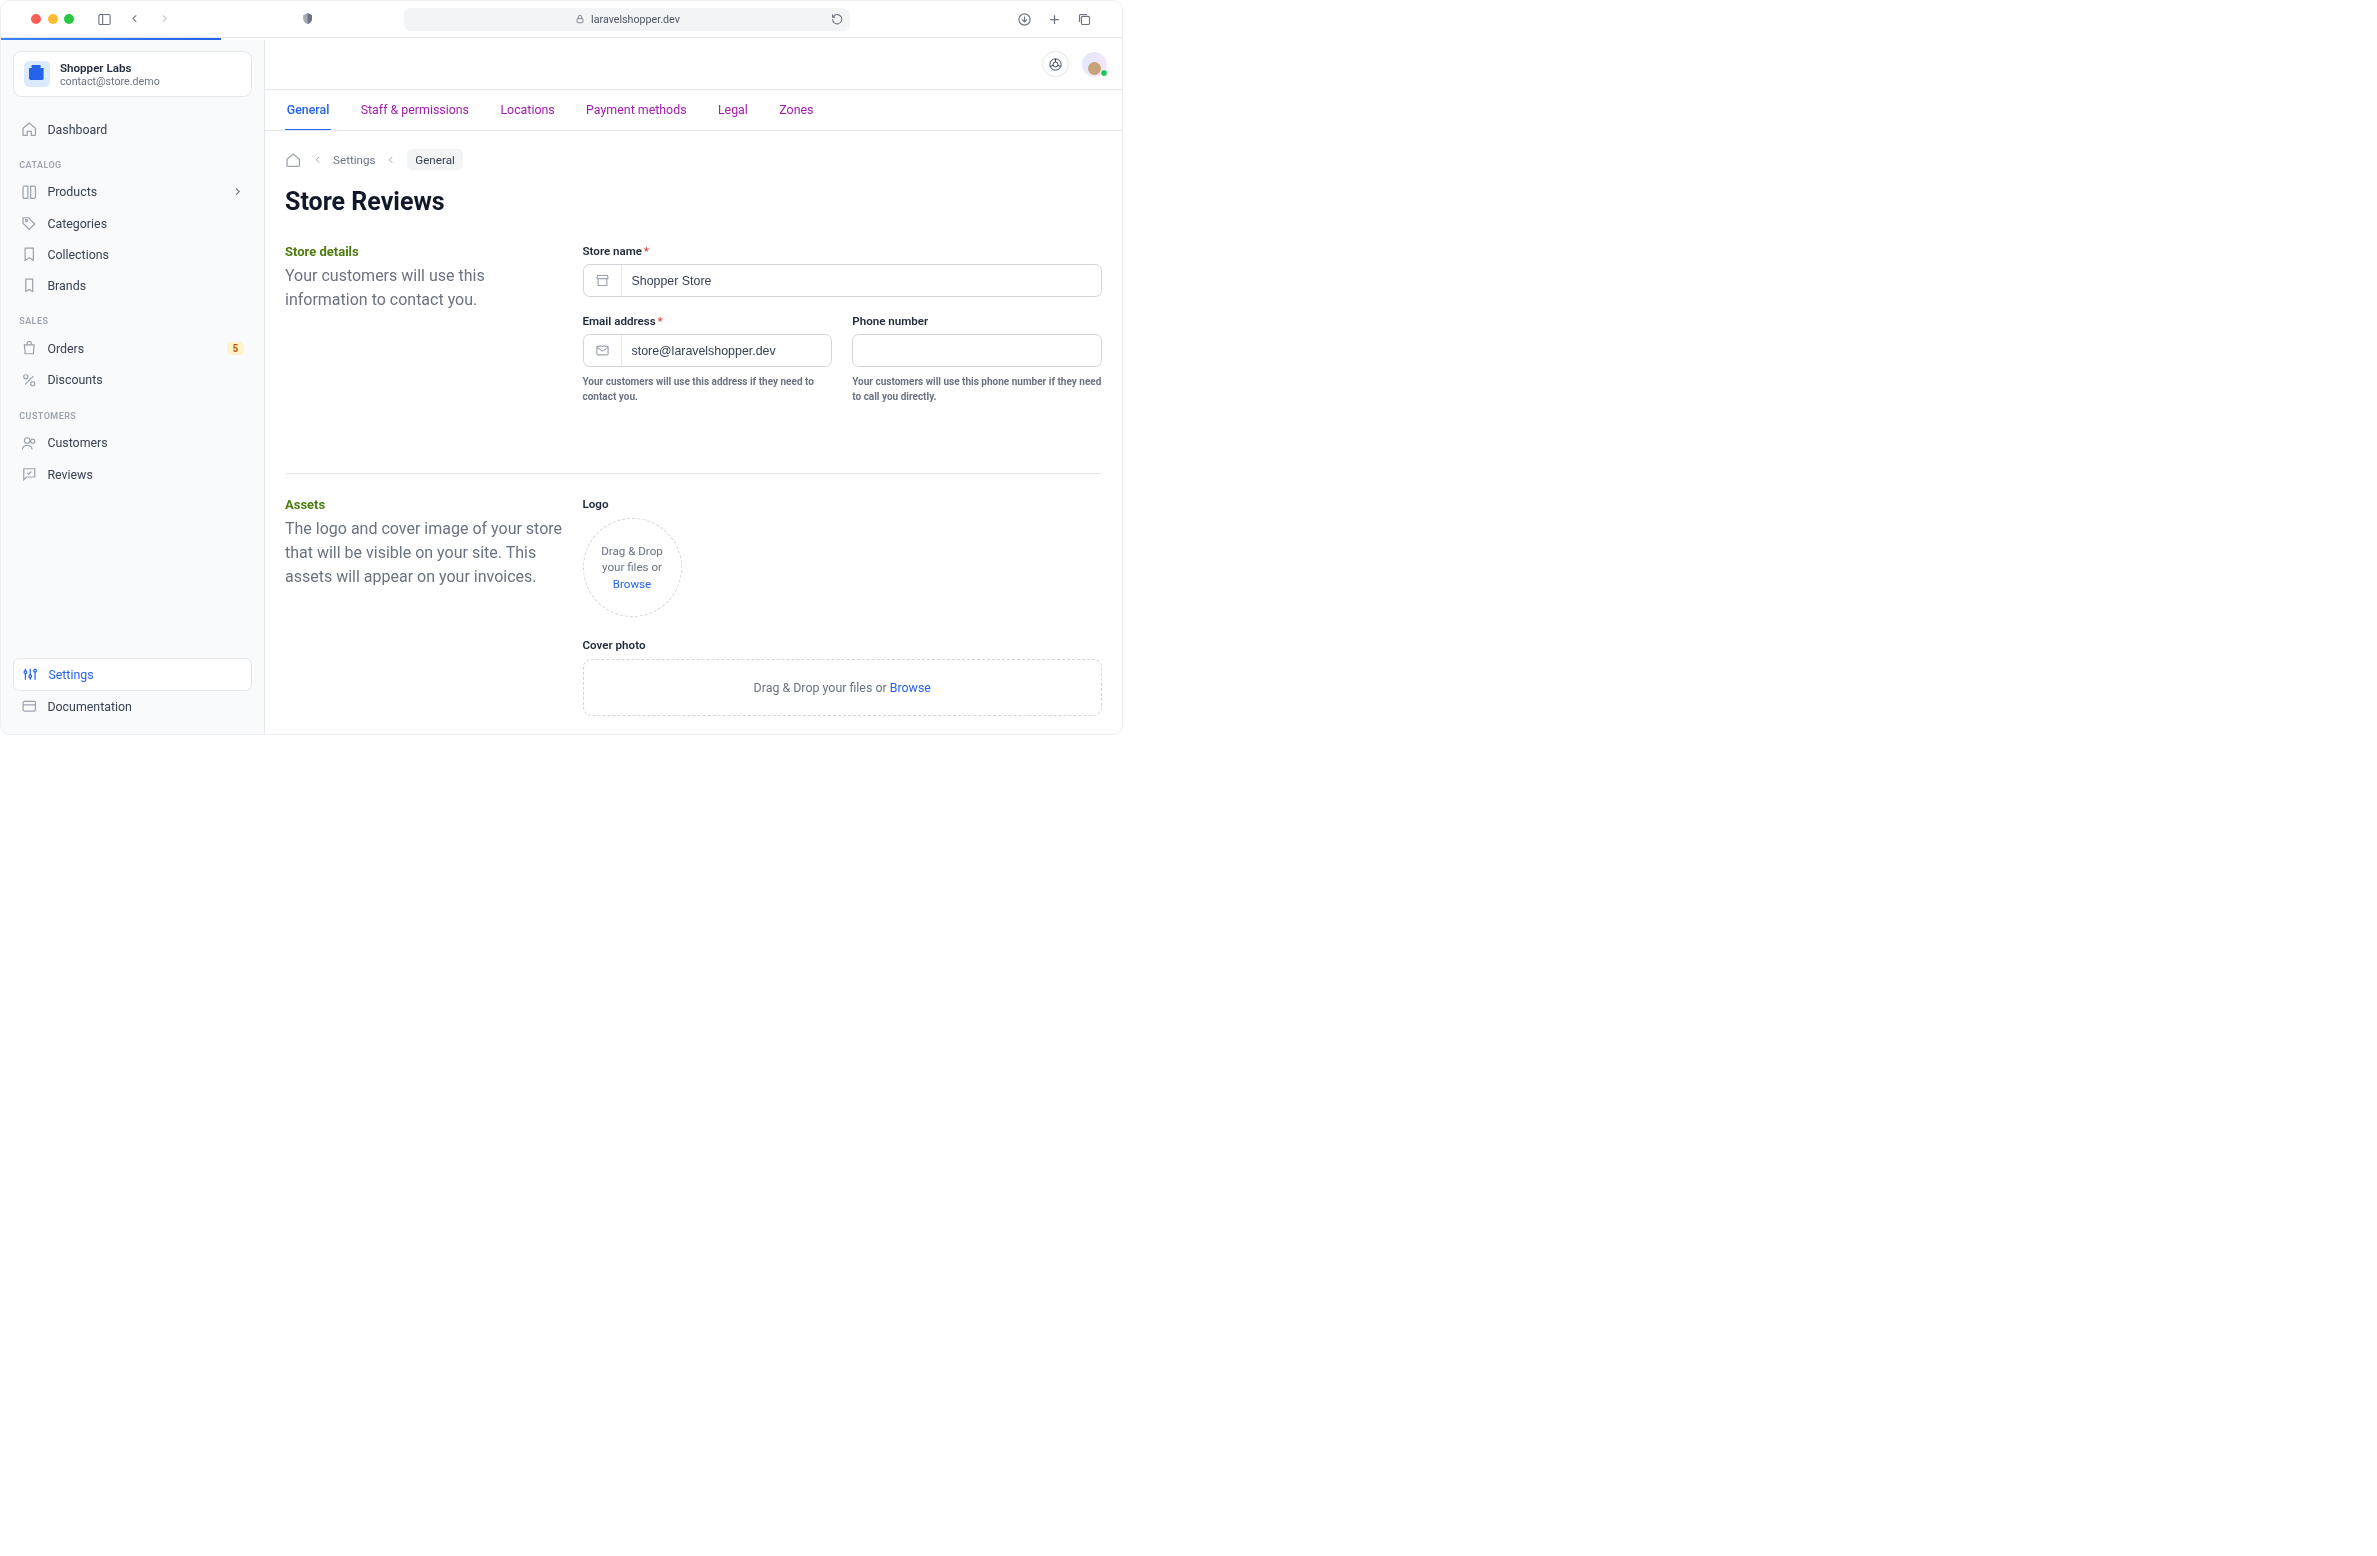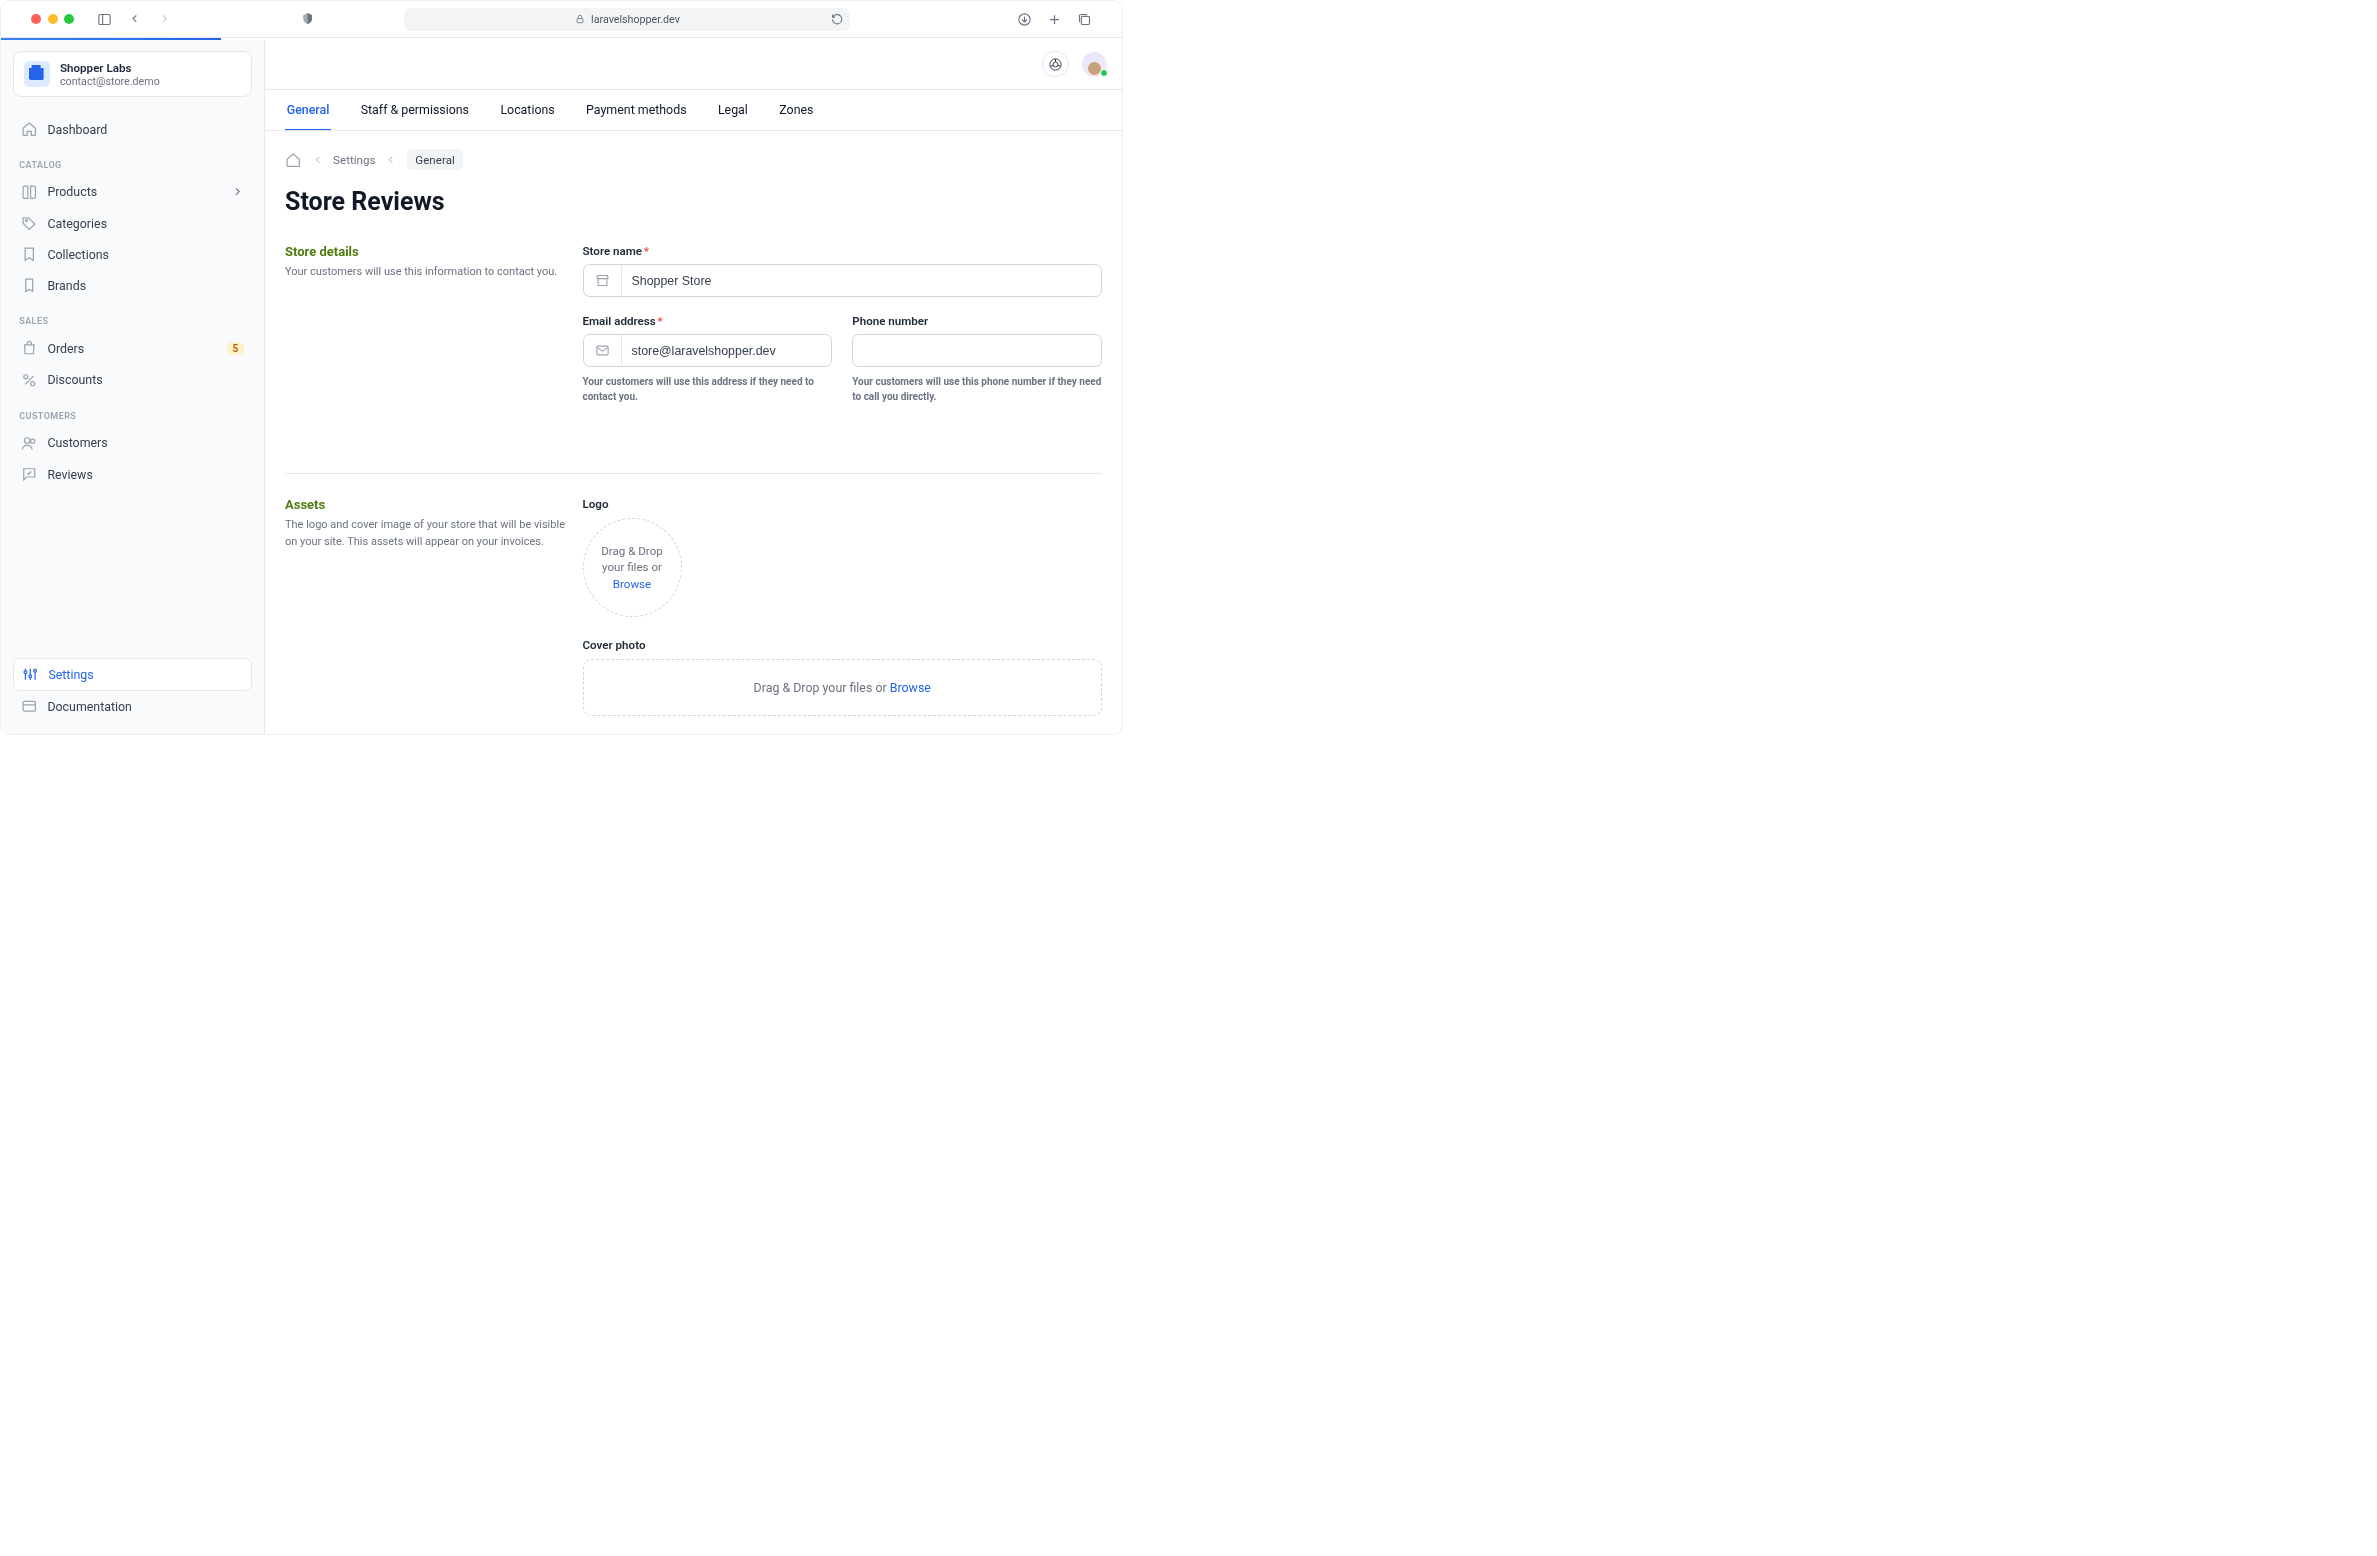--- a/index.html
+++ b/index.html
@@ -159,42 +159,42 @@
 
 .tabs {
   border-bottom:0.8px solid #e5e7eb;
   display:flex;
   gap:28px;
   padding: 0 20px;
 }
 .tab {
   padding:12.4px 1.7px;
   font-size:12.4px;
-  color:#0f172a;
+  color:#a21caf;
   cursor:pointer;
   border-bottom:1.7px solid transparent;
 }
 .tab.active { color:#2563eb; border-bottom-color:#2563eb; font-weight:500;}
 
 .content {
   flex:1; overflow:auto; padding: 18px 20px 33px 20px;
 }
 .breadcrumb { display:flex; align-items:center; gap:10px; font-size:11.6px; color:#4b5563; }
 .breadcrumb .home-ic { width:16.5px; height:16.5px; color:#9ca3af; }
 .breadcrumb .sep { color:#9ca3af; }
 .breadcrumb .crumb { color:#6b7280; }
 .breadcrumb .crumb.current { background:#f3f4f6; padding:3.3px 8.3px; border-radius:5px; color:#374151;}
 
 h1.page-title { font-size:25px; font-weight:700; margin-top:16.5px; color:#111827; }
 
 .section { display:flex; gap:16.5px; margin-top:28px; padding-bottom:25px;}
 .section + .section { border-top:0.8px solid #e5e7eb; padding-top:23px; }
 .section-left { width:281px; flex-shrink:0; }
 .section-title { font-size:13px; font-weight:700; color:#4d7c0f; margin-bottom:5px;}
-.section-desc { font-size:11px; color:#6b7280; line-height:1.5; }
+.section-desc { font-size:16px; color:#6b7280; line-height:1.5; }
 .section-right { flex:1; }
 
 .field { margin-bottom:16.5px; }
 .field-row { display:flex; gap:20px;justify-content:flex-end; }
 .field-row .field { flex:1; }
 .label { font-size:11.6px; font-weight:600; color:#1f2937; margin-bottom:6.6px; display:block;}
 .req { color:#ef4444; margin-left:1.7px; }
 .input-wrap {
   display:flex; align-items:center;
   border:0.8px solid #d1d5db;

